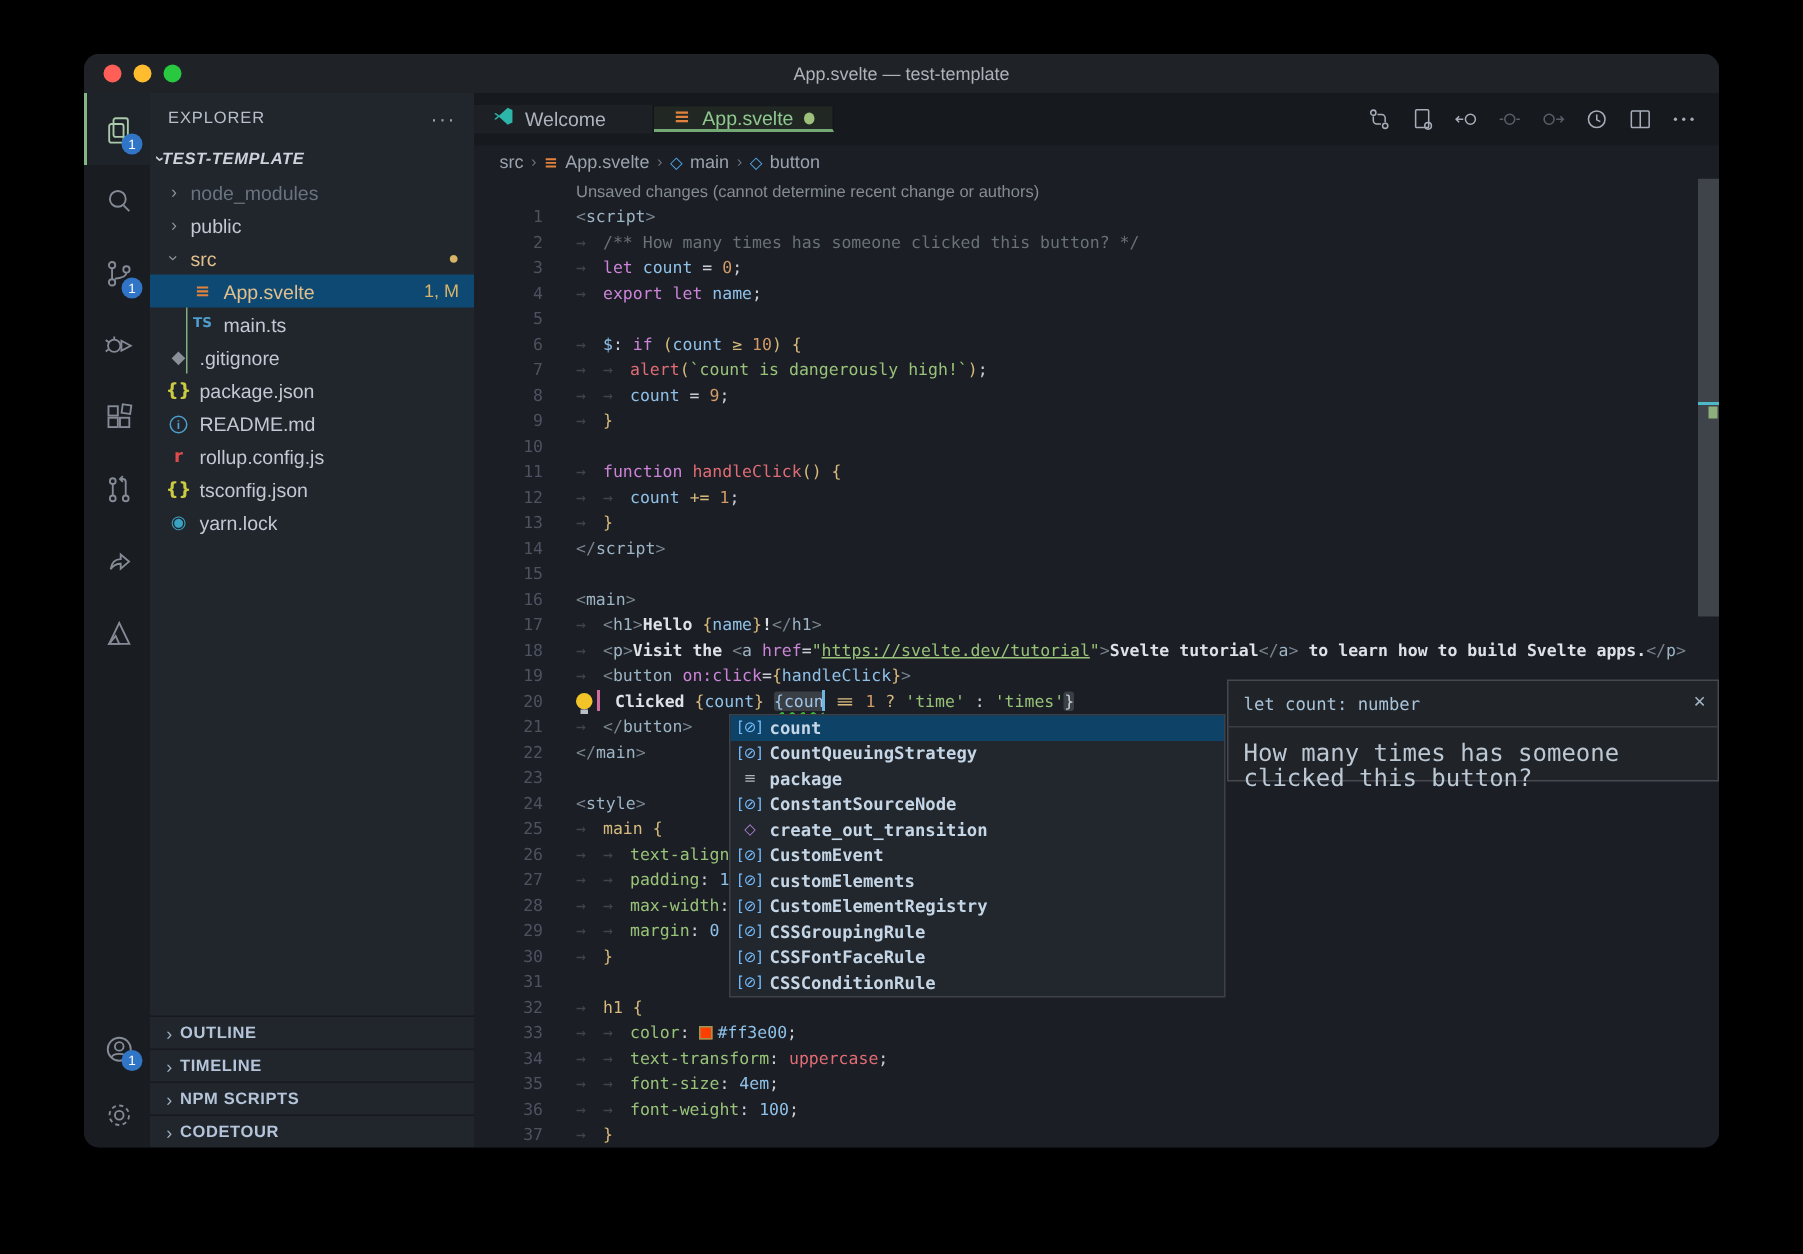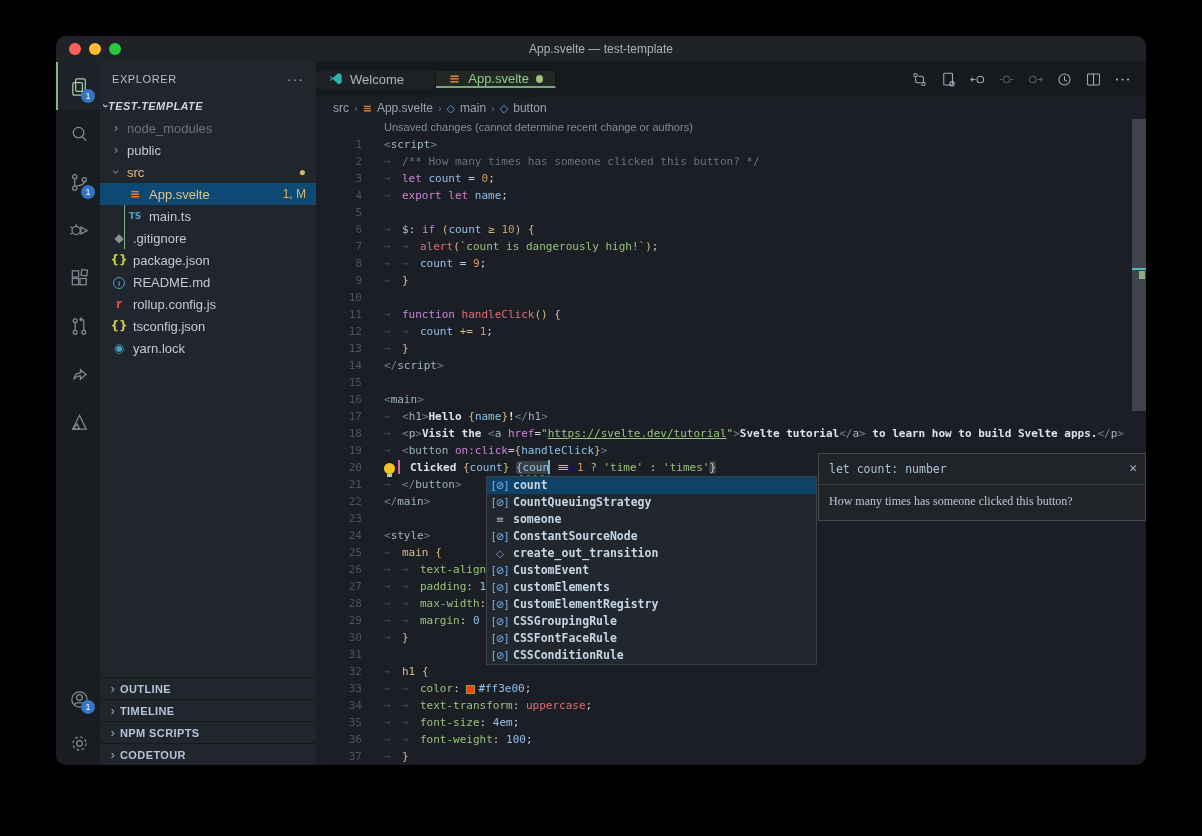--- a/index.html
+++ b/index.html
@@ -86,21 +86,21 @@
   
   .suggest{position:absolute;left:170px;top:357px;width:331px;height:189px;background:#22262d;
     border:1px solid #3c4147;z-index:5;font-family:"DejaVu Sans Mono",monospace;font-size:11.5px;}
   .sgrow{height:17px;display:flex;align-items:center;color:#c5d6e6;font-weight:bold;}
   .sgrow.sel{background:#0e4266;}
   .sgic{flex:0 0 26px;text-align:center;font-family:"DejaVu Sans",sans-serif;font-weight:normal;font-size:10px;}
   
   .hover{position:absolute;left:502px;top:334px;width:328px;height:68px;background:#202328;
     border:1px solid #45494f;z-index:6;}
   .hsig{font-family:"DejaVu Sans Mono",monospace;font-size:11.5px;color:#a9c3d8;padding:7px 10px 6px;border-bottom:1px solid #3a3f45;}
-  .hdoc{font-size:12px;color:#bcc8d4;padding:8px 10px;font-family:Liberation Serif, serif;}
+  .hdoc{font-size:16px;color:#bcc8d4;padding:8px 10px;}
   .hclose{position:absolute;right:8px;top:5px;color:#9fb3c4;font-size:13px;cursor:default;}
   
   .sbar{position:absolute;right:0;top:0;width:14px;height:100%;z-index:4;}
   .slider{position:absolute;left:0;top:0;width:14px;height:292px;background:#3f434a;}
   .cursline{position:absolute;left:0;top:149px;width:14px;height:2px;background:#4db8c8;}
   .modblock{position:absolute;left:7px;top:152px;width:6px;height:8px;background:#8fae7d;}
 </style>
 </head>
 <body>
 
@@ -399,21 +399,21 @@
             <div class="sgrow sel">
               <span class="sgic" style="color: rgb(117, 190, 255);">[⊘]</span>
               <span>count</span>
             </div>
             <div class="sgrow">
               <span class="sgic" style="color: rgb(117, 190, 255);">[⊘]</span>
               <span>CountQueuingStrategy</span>
             </div>
             <div class="sgrow">
               <span class="sgic" style="color: rgb(176, 181, 189);">≡</span>
-              <span>someone</span>
+              <span>package</span>
             </div>
             <div class="sgrow">
               <span class="sgic" style="color: rgb(117, 190, 255);">[⊘]</span>
               <span>ConstantSourceNode</span>
             </div>
             <div class="sgrow">
               <span class="sgic" style="color: rgb(177, 128, 215);">◇</span>
               <span>create_out_transition</span>
             </div>
             <div class="sgrow">

